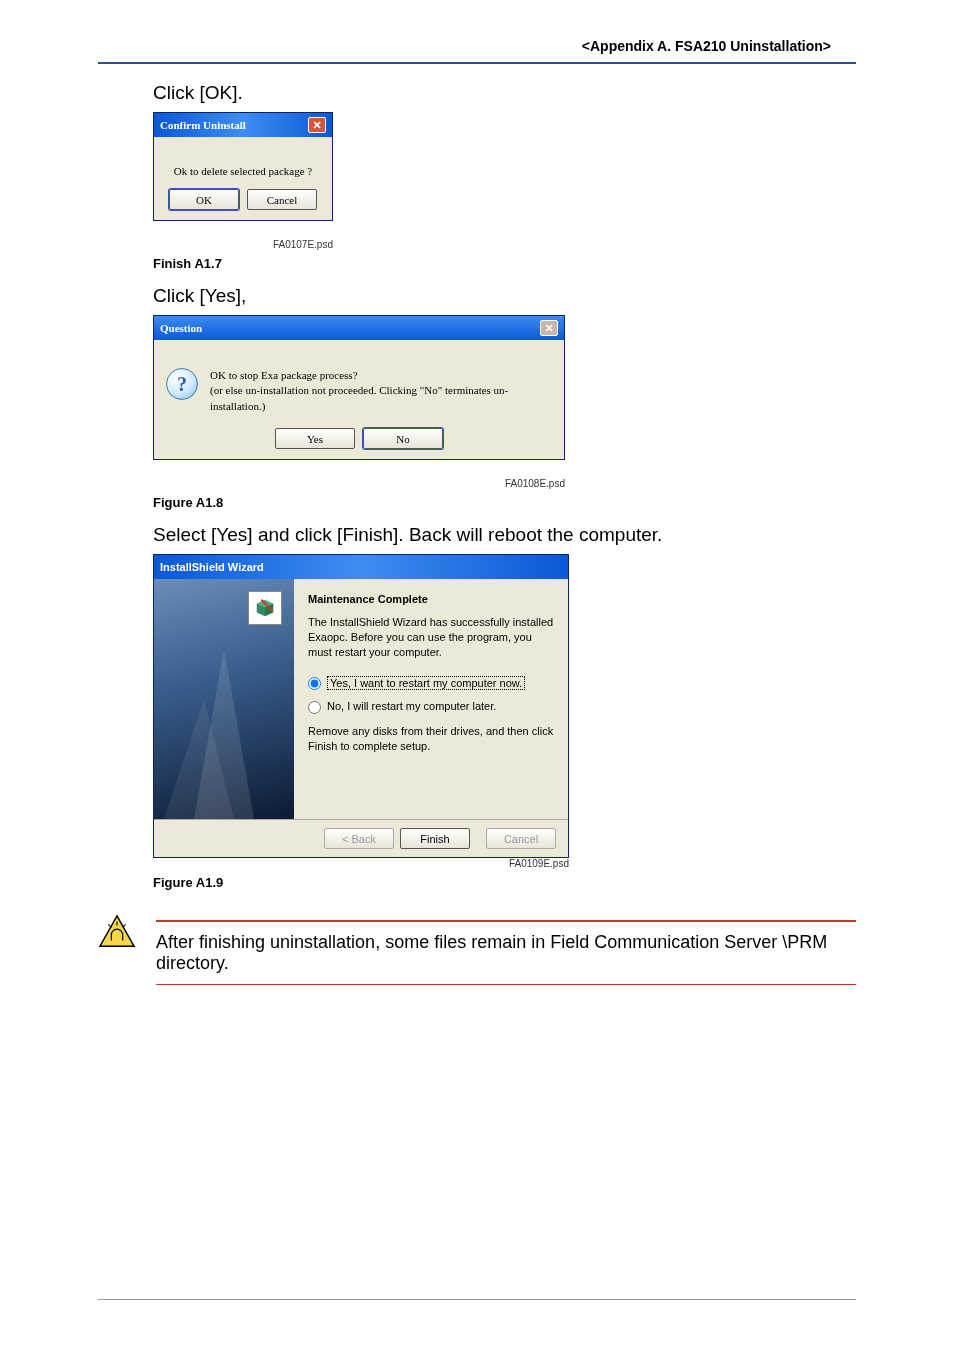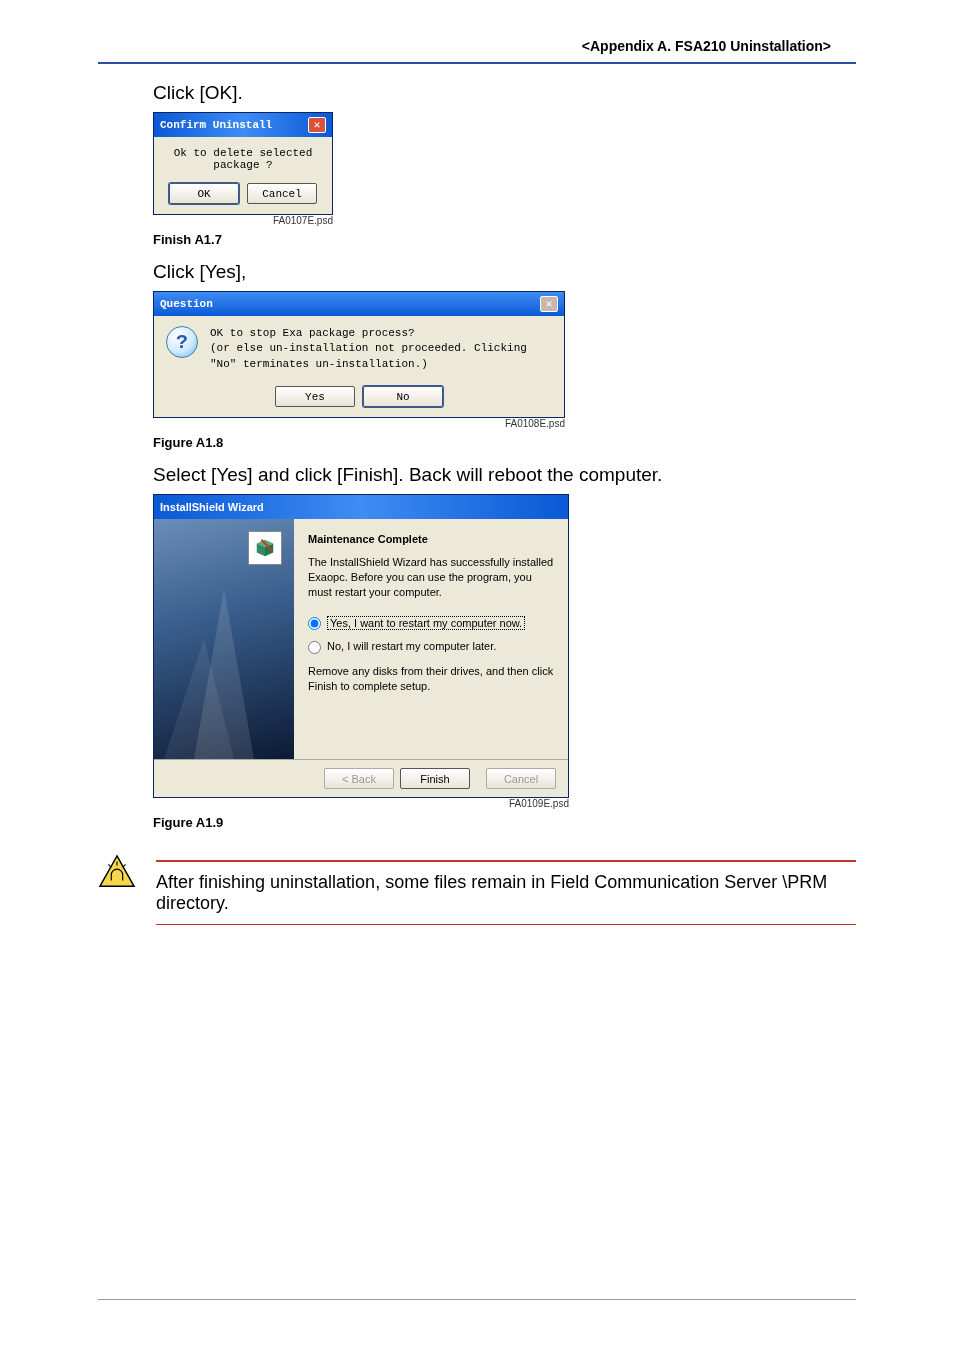--- a/index.html
+++ b/index.html
@@ -6,27 +6,27 @@
   body { font-family: Arial, sans-serif; background: #fff; color: #000; width: 954px; }
   .page { padding: 38px 98px 60px 98px; min-height: 1350px; position: relative; }
   .header-right { text-align: right; font-weight: bold; font-size: 14px; margin-bottom: 8px; padding-right: 25px;}
   .hr-blue { border: none; border-top: 2px solid #2c4ea0; margin-bottom: 18px; }
   .content { margin-left: 55px; }
   .body-text { font-size: 19px; margin: 6px 0 8px 0; }
   .fig-caption { font-weight: bold; font-size: 13px; margin: 6px 0 14px 0; }
   .psd-label { text-align: right; font-size: 10px; color: #333; }
 
   
-  .dialog { border: 1px solid #0a246a; background: #ece9d8; font-family: Liberation Mono, monospace; font-size: 11px; margin-bottom: 0; }
+  .dialog { border: 1px solid #0a246a; background: #ece9d8; font-family: Liberation Serif, serif; font-size: 11px; margin-bottom: 18px; }
   .titlebar { background: linear-gradient(to right, #0a59d6, #3f8cf3 50%, #0a59d6); color: #fff; font-weight: bold; padding: 4px 6px; display: flex; align-items: center; justify-content: space-between; height: 24px; }
   .titlebar.blue2 { background: linear-gradient(to bottom, #3f8cf3, #0a59d6); }
   .close-btn { width: 18px; height: 16px; background: #d9533c; border: 1px solid #fff; border-radius: 2px; display:flex; align-items:center; justify-content:center; color:#fff; font-weight:bold; font-size:11px; line-height:1;}
   .close-btn.disabled { background: #c8b7b0; }
   .dlg-body { padding: 12px 10px; text-align:center;}
-  .dlg-body.msg { text-align:left; padding: 10px 12px 10px 12px;}
+  .dlg-body.msg { text-align:left; padding: 28px 12px 10px 12px;}
   .btnrow { display:flex; gap:8px; justify-content:center; margin-top:10px;}
   .winbtn { min-width: 70px; height:21px; border:1px solid #555; background: linear-gradient(#fff,#e8e4d8); font-size:11px; padding: 1px 12px; border-radius:2px; text-align:center; display:inline-flex; align-items:center; justify-content:center;}
   .winbtn.default { box-shadow: 0 0 0 1px #2f5bb7; }
   .winbtn.disabled { color:#999; border-color:#aaa;}
   .msg-icon { width:32px; height:32px; border-radius:50%; display:inline-flex; align-items:center; justify-content:center; float:left; margin-right:12px;}
   .msg-icon.q { background: radial-gradient(circle at 35% 30%, #fff, #cfeaff 55%, #6fb6e8); border:1px solid #3a7fb0;}
   .msg-icon.q span{ color:#2f5bb7; font-weight:bold; font-size:20px;}
   .msgtext { overflow:hidden; font-size:11px; line-height:1.4;}
 
   

